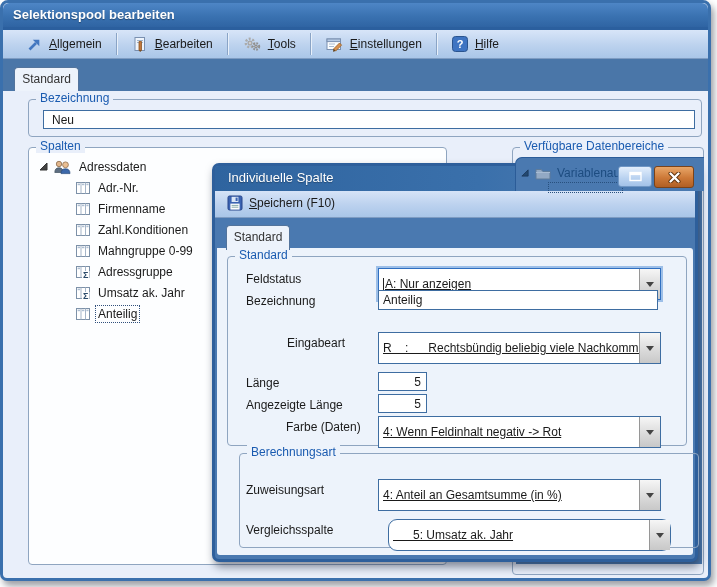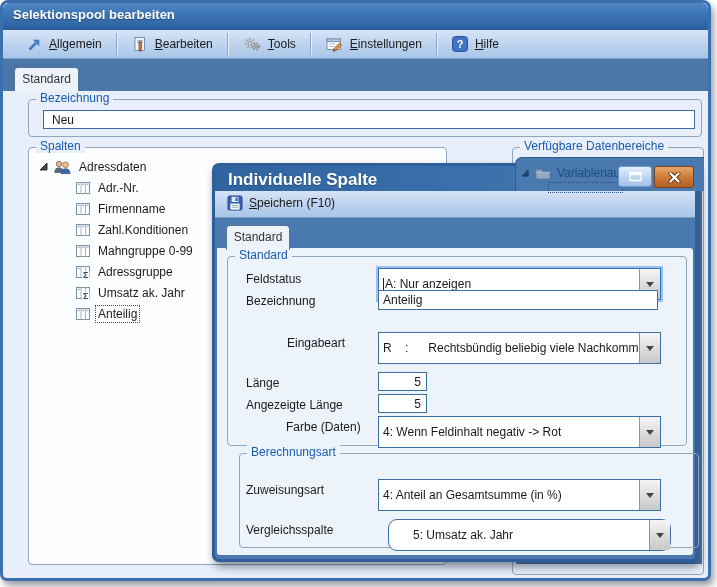--- a/index.html
+++ b/index.html
@@ -55,36 +55,36 @@
   .peek .row{position:absolute;left:5px;top:8px;display:flex;align-items:center;gap:6px;color:#1d4c80;}
   .dotted-item{position:absolute;left:33px;top:25px;width:73px;height:9px;
                outline:1px dotted #28507e;}
   
   .dialog{position:absolute;left:212px;top:163px;width:486px;height:399px;z-index:10;
           border:3px solid #2e5f9b;border-radius:7px;box-sizing:border-box;background:#4a79b0;
           box-shadow:2px 5px 8px rgba(25,35,55,.5);}
   .dlg-title{position:absolute;left:0;top:0;width:480px;height:25px;
              background:linear-gradient(90deg,#2f649f 0%,#3a70ab 55%,#4a79b0 80%);
              border-radius:4px 4px 0 0;}
-  .dlg-title .t{position:absolute;left:13px;top:4px;color:#fff;font-weight:bold;font-size:17px;
+  .dlg-title .t{position:absolute;left:13px;top:4px;color:#fff;font-weight:normal;font-size:13px;
                 text-shadow:0 1px 1px rgba(0,0,0,.3);}
   .dlg-toolbar{position:absolute;left:0;top:25px;width:480px;height:27px;
                background:linear-gradient(180deg,#d6e3f7 0%,#bbd1ee 55%,#a9c6e8 100%);
                border-bottom:1px solid #7e9cc2;display:flex;box-sizing:border-box;}
   .save-btn{display:flex;align-items:center;gap:6px;padding:0 12px;height:24px;cursor:default;}
   .dlg-tab{left:11px;top:59px;width:62px;height:24px;z-index:3;}
   .dlg-panel{position:absolute;left:2px;top:82px;width:476px;height:307px;
              background:#edf3fb;border-radius:0 3px 3px 3px;z-index:2;}
   .dlg-panel .fs .legend{background:#edf3fb;}
   .fs-std{left:10px;top:8px;width:460px;height:190px;}
   .fs-ber{left:22px;top:205px;width:460px;height:95px;}
   .frm-label{position:absolute;color:#1a1a1a;font-size:12px;}
   
   .combo{position:absolute;height:32px;background:#fff;border:1px solid #3e6da1;
-         box-sizing:border-box;display:flex;align-items:stretch;}
+         box-sizing:border-box;display:flex;align-items:stretch;text-decoration:underline;}
   .combo.focused{border-color:#2f6fc1;box-shadow:0 0 0 2px #9dbfe8;}
   .combo-text{flex:1;display:flex;align-items:center;padding-left:4px;white-space:pre;
               overflow:hidden;font-size:12px;}
   .caret{width:1px;height:13px;background:#222;margin-right:1px;}
   .combo-btn{width:20px;border-left:1px solid #969696;
              background:linear-gradient(180deg,#f6f6f6,#d9d9d9 60%,#c8c8c8);
              display:flex;align-items:center;justify-content:center;}
   .combo-arrow{width:0;height:0;border-left:4px solid transparent;border-right:4px solid transparent;
                border-top:5px solid #444;}
   .num{justify-content:flex-end;padding:0 5px 0 0 !important;}

